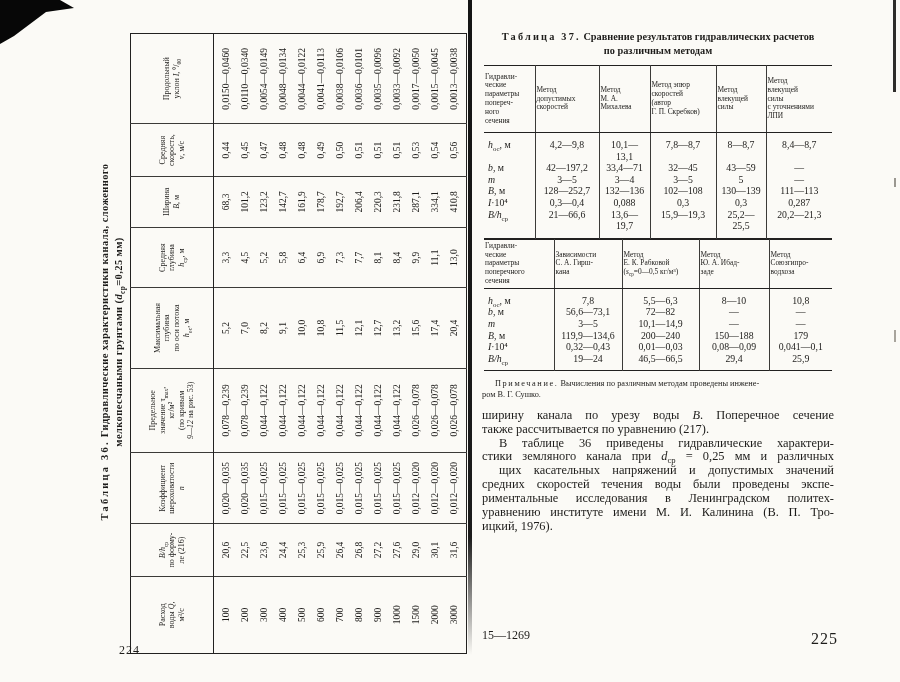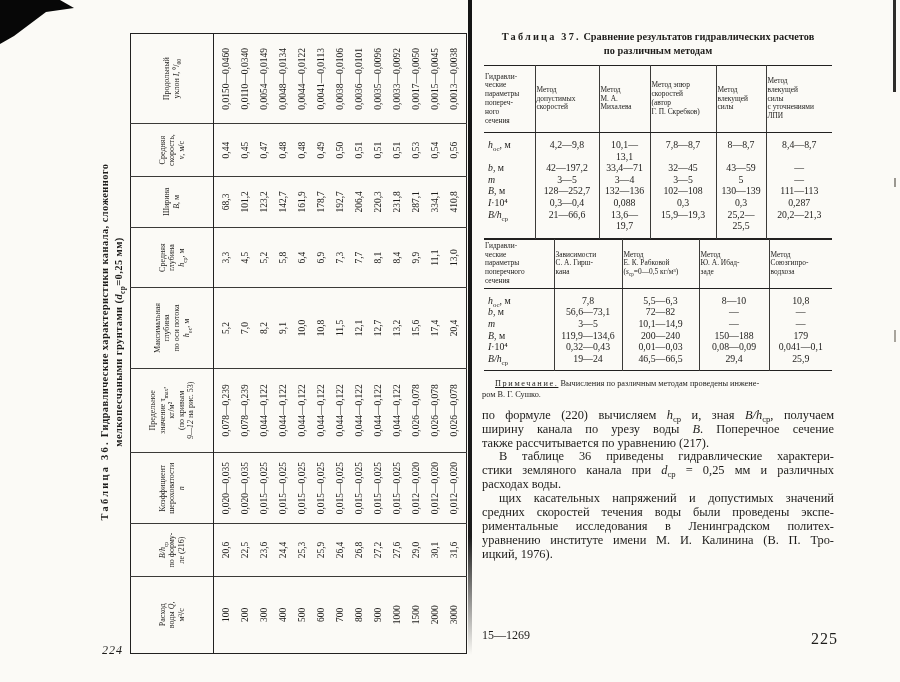--- a/index.html
+++ b/index.html
@@ -29,21 +29,21 @@
     border:1.6px solid #222120; }
   table.t36 thead th { border-bottom:1.8px solid #222120; font-weight:normal;
     font-size:8px; line-height:9.6px; height:80px; vertical-align:middle; text-align:center;
     padding:1px 1px; }
   table.t36 th + th, table.t36 td + td { border-left:1px solid #3b3a38; }
   table.t36 tbody td { text-align:center; font-size:9.5px; line-height:19px; height:19px;
     padding:0; white-space:nowrap; }
   table.t36 tbody tr:first-child td { padding-top:3px; }
   table.t36 tbody tr:last-child td { padding-bottom:2px; }
 
-  .pagenum-left { position:absolute; left:102px; top:643px; font-size:12px; letter-spacing:1px;font-style:italic; }
+  .pagenum-left { position:absolute; left:119px; top:643px; font-size:12px; letter-spacing:1px; }
 
   
   .right-col { position:absolute; left:482px; top:30px; width:352px; }
   .t37-heading { text-align:center; font-weight:bold; font-size:10.3px; line-height:13.5px; }
   .t37-heading .spaced { letter-spacing:2.2px; }
   table.t37 { border-collapse:collapse; table-layout:fixed; width:348px; margin-left:2px;
     border-top:1.8px solid #222120; border-bottom:1.6px solid #222120; }
   table.t37 thead th { border-bottom:1.8px solid #222120; font-weight:normal;
     font-size:7.4px; line-height:8.8px; vertical-align:middle; text-align:left; padding:2px 1px; }
   table.t37 th + th, table.t37 td + td { border-left:1px solid #3b3a38; }
@@ -52,21 +52,21 @@
   table.t37 tbody td:first-child { text-align:left; padding-left:4px; }
   table.t37 tbody tr:first-child td { padding-top:6px; }
   table.t37 tbody tr:last-child td { padding-bottom:6px; }
   table.t37a { margin-top:8px; }
   table.t37a thead th { height:62px; }
   table.t37b thead th { height:44px; }
   .prodolzhenie { text-align:right; font-style:italic; font-size:9.6px; margin:7px 2px 3px 0; }
 
   .note { margin-top:8px; font-size:8.3px; line-height:10.2px; text-align:justify; }
   .note .note-first { text-indent:13px; }
-  .note .spaced { letter-spacing:1.6px;text-decoration:underline; }
+  .note .spaced { letter-spacing:1.6px; }
 
   .paras { margin-top:9px; font-size:12.4px; }
   .para { margin:0; }
   .pline { text-align:justify; text-align-last:justify; line-height:13.9px; white-space:normal; }
   .pline.last { text-align-last:left; }
   .para.indent .pline:first-child { text-indent:17px; }
 
   .footer-code { position:absolute; left:482px; top:628px; font-size:12px; }
   .pagenum-right { position:absolute; left:811px; top:630px; font-size:16px; letter-spacing:1px; }
 
@@ -414,28 +414,26 @@
       <div class="note">
         <div class="note-first">
           <span class="spaced">Примечание.</span>
           <span>Вычисления по различным методам проведены инжене-</span>
         </div>
         <div>ром В. Г. Сушко.</div>
       </div>
 
       <div class="paras">
           <div class="para">
-            <div class="pline">по формуле (220) вычисляем <i>h</i><sub>ср</sub> и, зная <i>B/h</i><sub>ср</sub>, получаем</div>
             <div class="pline">ширину канала по урезу воды <i>B</i>. Поперечное сечение</div>
             <div class="pline last">также рассчитывается по уравнению (217).</div>
           </div>
           <div class="para indent">
             <div class="pline">В таблице 36 приведены гидравлические характери-</div>
             <div class="pline">стики земляного канала при <i>d</i><sub>ср</sub> = 0,25 мм и различных</div>
-            <div class="pline last">расходах воды.</div>
           </div>
           <div class="para indent">
             <div class="pline">щих касательных напряжений и допустимых значений</div>
             <div class="pline">средних скоростей течения воды были проведены экспе-</div>
             <div class="pline">риментальные исследования в Ленинградском политех-</div>
             <div class="pline">уравнению институте имени М. И. Калинина (В. П. Тро-</div>
             <div class="pline last">ицкий, 1976).</div>
           </div>
         </div>
 

